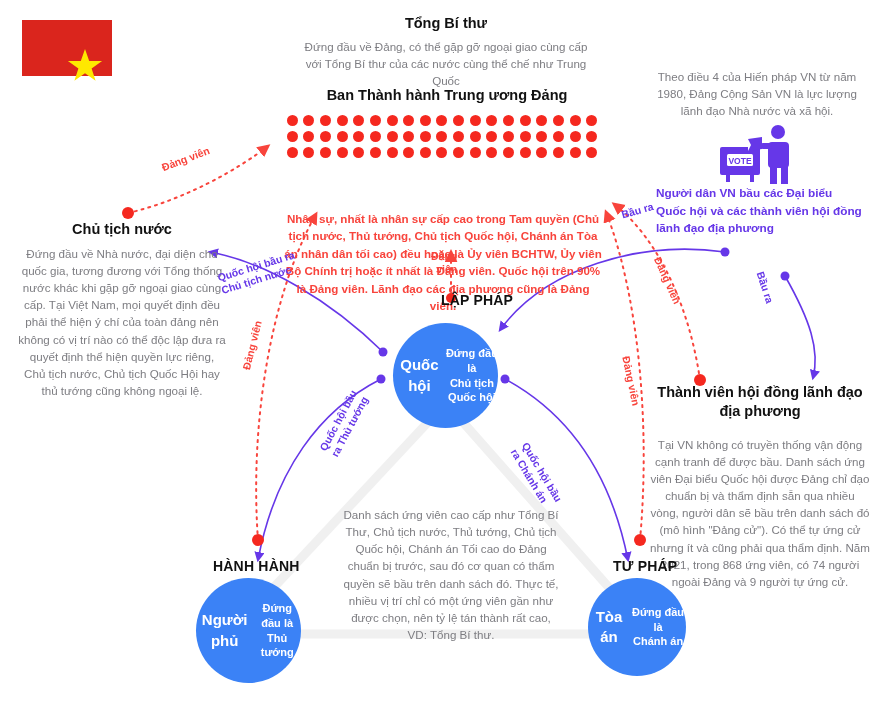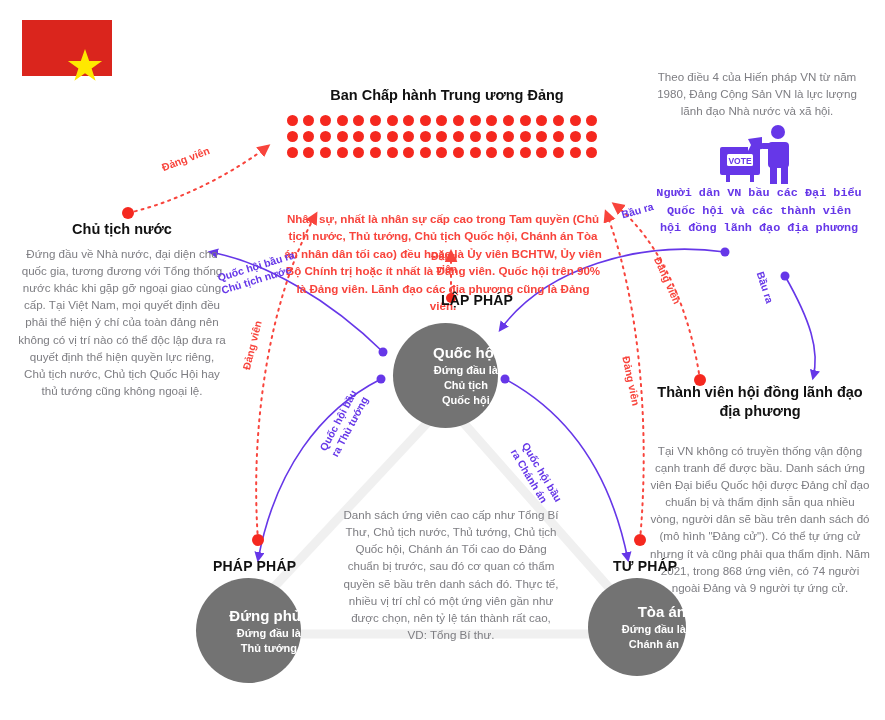--- a/index.html
+++ b/index.html
@@ -33,58 +33,58 @@
   .h-title {
     font-size:14.5px; font-weight:bold; color:#111; text-align:center; line-height:1.3;
   }
   .body-txt {
     font-size:11.6px; color:#7d7d82; text-align:center; line-height:1.48;
   }
   .red-txt {
     font-size:11.6px; color:#f8443c; text-align:center; line-height:1.5; font-weight:600;margin-top:42px;
   }
   .purple-txt {
-    font-size:11.8px; color:#6637e8; text-align:center; line-height:1.5; font-weight:bold;font-family:Liberation Mono, monospace;
+    font-size:11.8px; color:#6637e8; text-align:left; line-height:1.5; font-weight:bold;
   }
 
   #tbt { left:296px; top:14px; width:300px; }
   #tbt .h-title { margin-bottom:5px; }
 
   #bchtw-title { left:272px; top:86px; width:350px; }
 
   #bchtw-note { left:284px; top:168px; width:318px; }
 
   #ctn { left:18px; top:220px; width:208px; }
   #ctn .h-title { margin-bottom:6px; }
 
   #dieu4 { left:648px; top:68px; width:218px; }
 
   #nguoidan { left:656px; top:185px; width:206px; }
 
   #tvhd { left:650px; top:383px; width:220px; }
-  #tvhd .h-title { margin-bottom:21px; }
+  #tvhd .h-title { margin-bottom:15px; }
 
   #danhsach { left:340px; top:506px; width:222px; }
 
   
   .dotgrid {
     position:absolute; left:284px; top:112px;
     width:316px;
     display:grid;
     grid-template-columns:repeat(19, 1fr);
     grid-auto-rows:16px;
     justify-items:center; align-items:center;
   }
   .dotgrid i { display:block; width:11px;height:11px;border-radius:50%; background:#f5281f; }
 
   
   .circ {
     position:absolute; border-radius:50%;
-    background:#737373; color:#fff;
-    display:flex; flex-direction:column; align-items:flex-end; justify-content:center;
+    background:#3b82f6; color:#fff;
+    display:flex; flex-direction:row; align-items:center; justify-content:center;
     text-align:center;
   }
   .circ .c1 { font-size:15px; font-weight:bold; line-height:1.35; }
   .circ .c2 { font-size:11px; font-weight:bold; line-height:1.35; }
   #c-qh { left:393px; top:323px; width:105px; height:105px; }
   #c-cp { left:196px; top:578px; width:105px; height:105px; }
   #c-ta { left:588px; top:578px; width:98px; height:98px; }
 
   
   .branch {
@@ -175,23 +175,27 @@
       <circle cx="258" cy="540" r="6" fill="#f5281f" stroke="none"></circle>
 
       <path d="M640,540 C650,430 640,300 606,212" marker-end="url(#ar-r)"></path>
       <circle cx="640" cy="540" r="6" fill="#f5281f" stroke="none"></circle>
 
       <path d="M700,380 C690,310 660,240 614,204" marker-end="url(#ar-r)"></path>
       <circle cx="700" cy="380" r="6" fill="#f5281f" stroke="none"></circle>
     </g>
   </svg>
 
+  <div class="blk" id="tbt">
+    <div class="h-title">Tổng Bí thư</div>
+    <div class="body-txt">Đứng đầu về Đảng, có thể gặp gỡ ngoại giao cùng cấp với Tổng Bí thư của các nước cùng thể chế như Trung Quốc</div>
+  </div>
 
   <div class="blk" id="bchtw-title">
-    <div class="h-title">Ban Chấp hành Trung ương Đảng</div>
+    <div class="h-title">Ban Thành hành Trung ương Đảng</div>
   </div>
 
   <div class="dotgrid" id="dotgrid">
       <i></i>
       <i></i>
       <i></i>
       <i></i>
       <i></i>
       <i></i>
       <i></i>
@@ -287,29 +291,29 @@
   <div class="blk" id="tvhd">
     <div class="h-title">Thành viên hội đồng lãnh đạo địa phương</div>
     <div class="body-txt">Tại VN không có truyền thống vận động cạnh tranh để được bầu. Danh sách ứng viên Đại biểu Quốc hội được Đảng chỉ đạo chuẩn bị và thẩm định sẵn qua nhiều vòng, người dân sẽ bầu trên danh sách đó (mô hình "Đảng cử"). Có thể tự ứng cử nhưng ít và cũng phải qua thẩm định. Năm 2021, trong 868 ứng viên, có 74 người ngoài Đảng và 9 người tự ứng cử.</div>
   </div>
 
   <div class="blk" id="danhsach">
     <div class="body-txt">Danh sách ứng viên cao cấp như Tổng Bí Thư, Chủ tịch nước, Thủ tướng, Chủ tịch Quốc hội, Chánh án Tối cao do Đảng chuẩn bị trước, sau đó cơ quan có thẩm quyền sẽ bầu trên danh sách đó. Thực tế, nhiều vị trí chỉ có một ứng viên gần như được chọn, nên tỷ lệ tán thành rất cao, VD: Tổng Bí thư.</div>
   </div>
 
   <div class="branch" id="b-lp">LẬP PHÁP</div>
-  <div class="branch" id="b-hp">PHÁP PHÁP</div>
+  <div class="branch" id="b-hp">HÀNH HÀNH</div>
   <div class="branch" id="b-tp">TƯ PHÁP</div>
 
   <div class="circ" id="c-qh">
     <div class="c1">Quốc hội</div>
     <div class="c2 ml">Đứng đầu là<br>Chủ tịch<br>Quốc hội</div>
   </div>
   <div class="circ" id="c-cp">
-    <div class="c1">Đứng phủ</div>
+    <div class="c1">Người phủ</div>
     <div class="c2 ml">Đứng đầu là<br>Thủ tướng</div>
   </div>
   <div class="circ" id="c-ta">
     <div class="c1">Tòa án</div>
     <div class="c2 ml">Đứng đầu là<br>Chánh án</div>
   </div>
 
   <div class="clab p ml" id="lab-qhbr-ctn">Quốc hội bầu ra<br>Chủ tịch nước</div>
   <div class="clab r ml" id="lab-dv-left">Đảng viên</div>
   <div class="clab r ml" id="lab-dv-vert">Đảng<br>viên</div>

